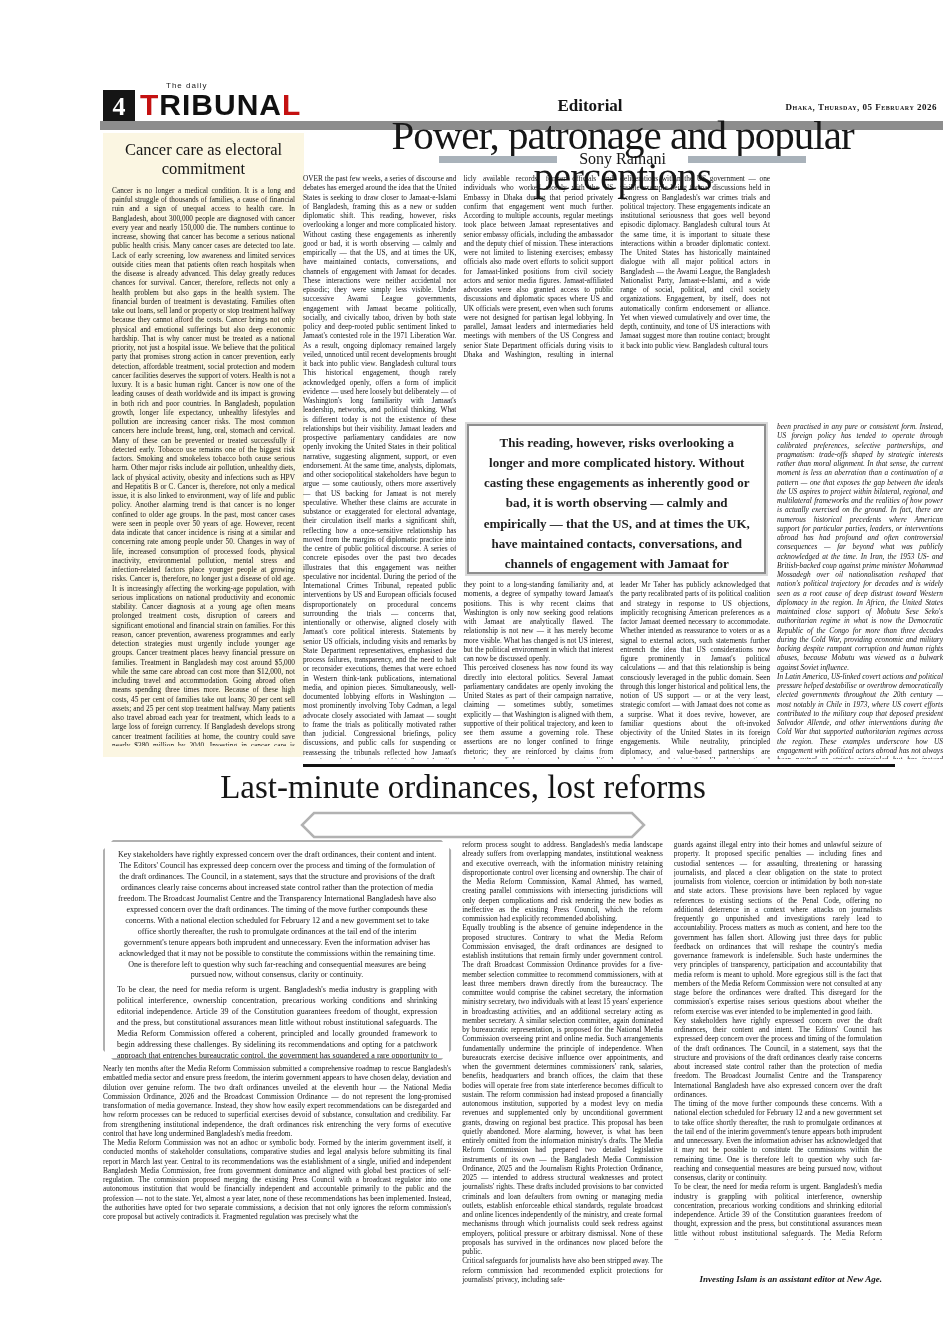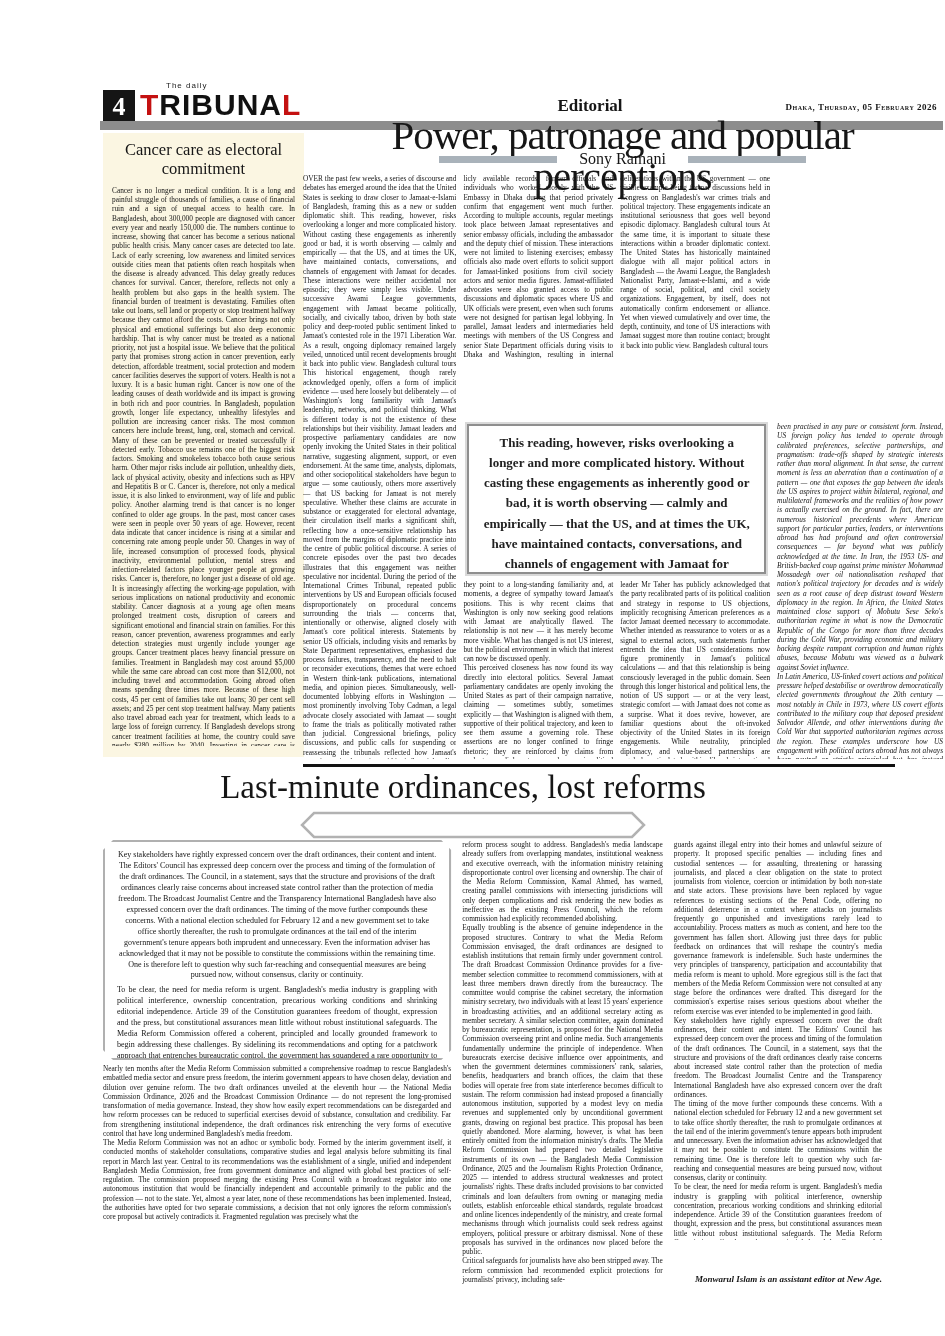--- a/index.html
+++ b/index.html
@@ -128,17 +128,17 @@
     </div>
     <div class="colB smalltext">reform process sought to address. Bangladesh's media landscape already suffers from overlapping mandates, institutional weakness and executive overreach, with the information ministry retaining disproportionate control over licensing and ownership. The chair of the Media Reform Commission, Kamal Ahmed, has warned, creating parallel commissions with intersecting jurisdictions will only deepen complications and risk rendering the new bodies as ineffective as the existing Press Council, which the reform commission had explicitly recommended abolishing.
 Equally troubling is the absence of genuine independence in the proposed structures. Contrary to what the Media Reform Commission envisaged, the draft ordinances are designed to establish institutions that remain firmly under government control. The draft Broadcast Commission Ordinance provides for a five-member selection committee to recommend commissioners, with at least three members drawn directly from the bureaucracy. The committee would comprise the cabinet secretary, the information ministry secretary, two individuals with at least 15 years' experience in broadcasting activities, and an additional secretary acting as member secretary. A similar selection committee, again dominated by bureaucratic representation, is proposed for the National Media Commission overseeing print and online media. Such arrangements fundamentally undermine the principle of independence. When bureaucrats exercise decisive influence over appointments, and when the government determines commissioners' rank, salaries, benefits, headquarters and branch offices, the claim that these bodies will operate free from state interference becomes difficult to sustain. The reform commission had instead proposed a financially autonomous institution, supported by a modest levy on media revenues and supplemented only by unconditional government grants, drawing on regional best practice. This proposal has been quietly abandoned. More alarming, however, is what has been entirely omitted from the information ministry's drafts. The Media Reform Commission had prepared two detailed legislative instruments of its own — the Bangladesh Media Commission Ordinance, 2025 and the Journalism Rights Protection Ordinance, 2025 — intended to address structural weaknesses and protect journalists' rights. These drafts included provisions to bar convicted criminals and loan defaulters from owning or managing media outlets, establish enforceable ethical standards, regulate broadcast and online licences independently of the ministry, and create formal mechanisms through which journalists could seek redress against employers, political pressure or arbitrary dismissal. None of these proposals has survived in the ordinances now placed before the public.
 Critical safeguards for journalists have also been stripped away. The reform commission had recommended explicit protections for journalists' privacy, including safe-</div>
     <div class="colC">
       <div class="smalltext" style="height:400px;">guards against illegal entry into their homes and unlawful seizure of property. It proposed specific penalties — including fines and custodial sentences — for assaulting, threatening or harassing journalists, and placed a clear obligation on the state to protect journalists from violence, coercion or intimidation by both non-state and state actors. These provisions have been replaced by vague references to existing sections of the Penal Code, offering no additional deterrence in a context where attacks on journalists frequently go unpunished and investigations rarely lead to accountability. Process matters as much as content, and here too the government has fallen short. Allowing just three days for public feedback on ordinances that will reshape the country's media governance framework is indefensible. Such haste undermines the very principles of transparency, participation and accountability that media reform is meant to uphold. More egregious still is the fact that members of the Media Reform Commission were not consulted at any stage before the ordinances were drafted. This disregard for the commission's expertise raises serious questions about whether the reform exercise was ever intended to be implemented in good faith.
 Key stakeholders have rightly expressed concern over the draft ordinances, their content and intent. The Editors' Council has expressed deep concern over the process and timing of the formulation of the draft ordinances. The Council, in a statement, says that the structure and provisions of the draft ordinances clearly raise concerns about increased state control rather than the protection of media freedom. The Broadcast Journalist Centre and the Transparency International Bangladesh have also expressed concern over the draft ordinances.
 The timing of the move further compounds these concerns. With a national election scheduled for February 12 and a new government set to take office shortly thereafter, the rush to promulgate ordinances at the tail end of the interim government's tenure appears both imprudent and unnecessary. Even the information adviser has acknowledged that it may not be possible to constitute the commissions within the remaining time. One is therefore left to question why such far-reaching and consequential measures are being pursued now, without consensus, clarity or continuity.
 To be clear, the need for media reform is urgent. Bangladesh's media industry is grappling with political interference, ownership concentration, precarious working conditions and shrinking editorial independence. Article 39 of the Constitution guarantees freedom of thought, expression and the press, but constitutional assurances mean little without robust institutional safeguards. The Media Reform Commission offered a coherent, principled and locally grounded framework to begin addressing these challenges. By sidelining its recommendations and opting for a patchwork approach that entrenches bureaucratic control, the government has squandered a rare opportunity to restore trust and credibility.
 Reform by ordinance, especially at the last moment and without broad-based consultation, is not reform at all. If the authorities are serious about media freedom and journalists' protection, they must halt this hurried process, meaningfully engage with the reform commission's proposals and commit to establishing a single, genuinely independent media commission as originally recommended. Anything less risks perpetuating the very problems these ordinances claim to resolve — and further eroding confidence in the state's commitment to democratic accountability.</div>
-      <div class="attribution">Monwarul Islam is an assistant editor at New Age.</div>
+      <div class="attribution">Investing Islam is an assistant editor at New Age.</div>
     </div>
   </div>
 
 </div>
 
 </body></html>

